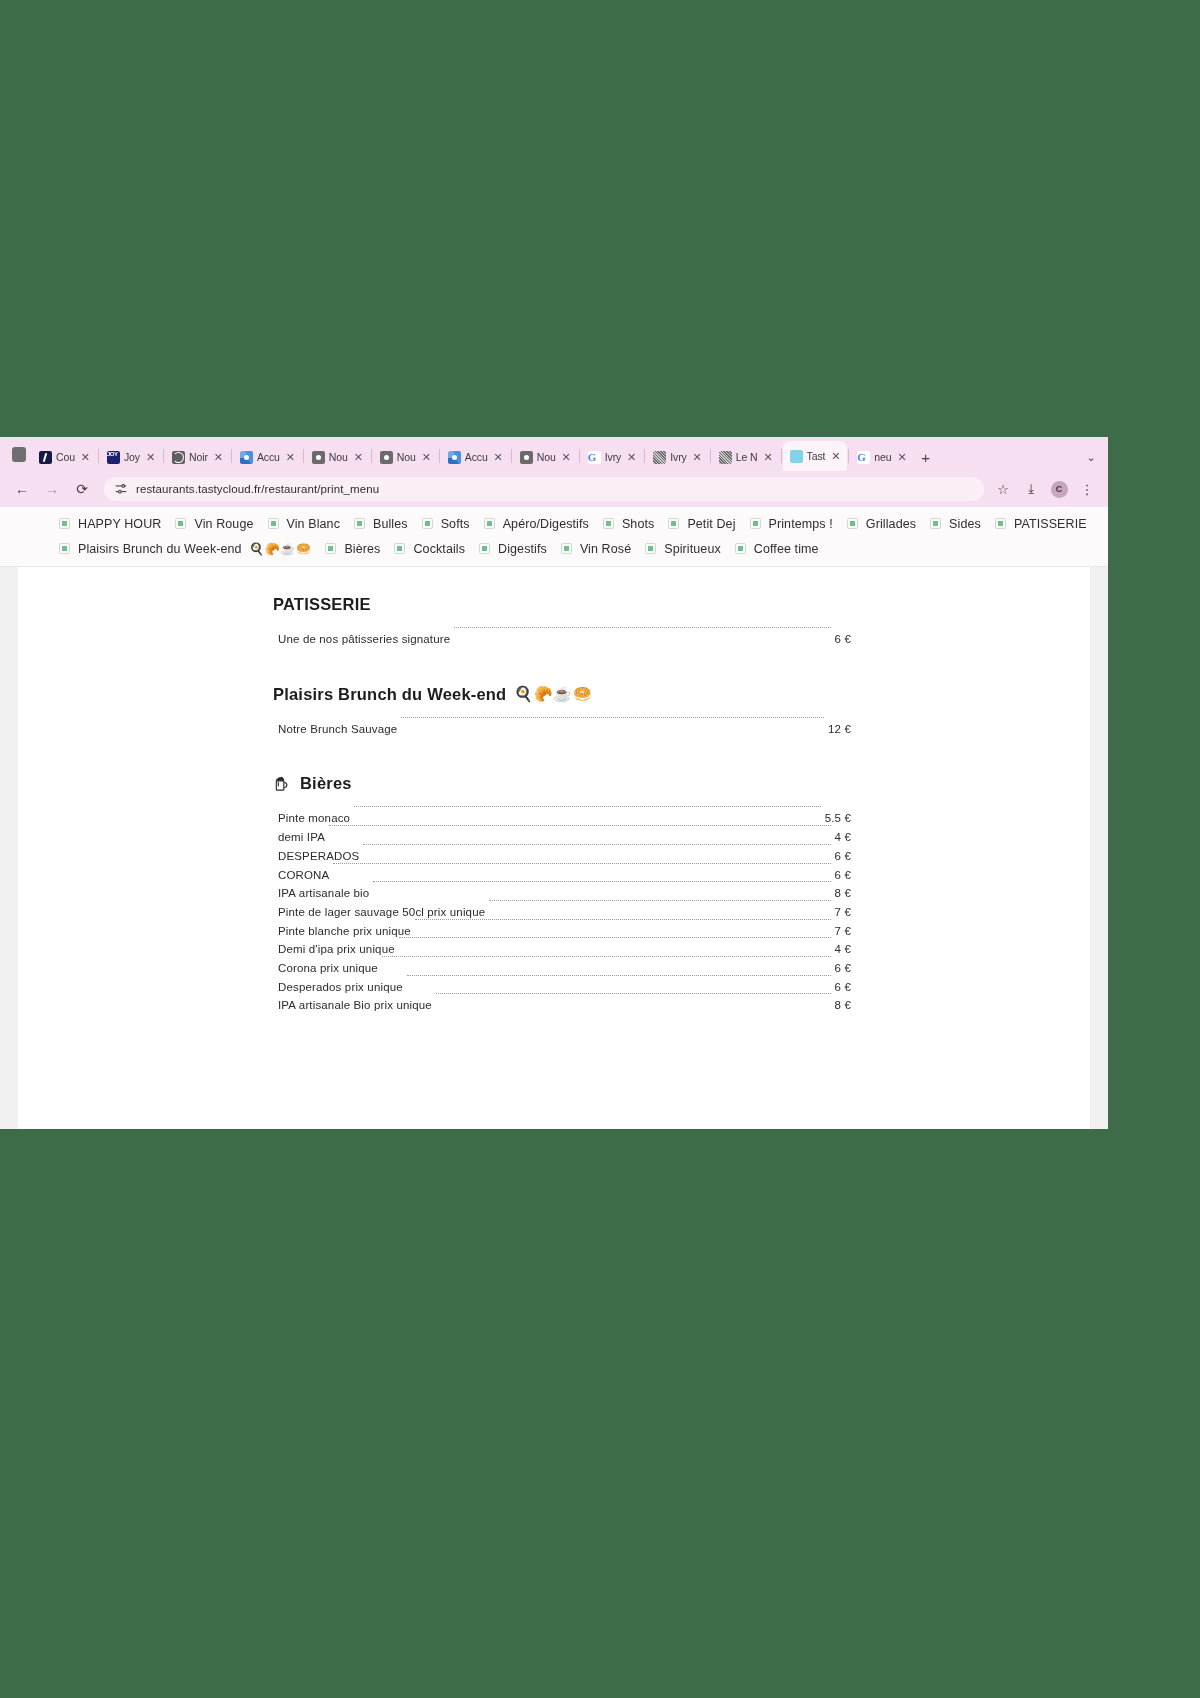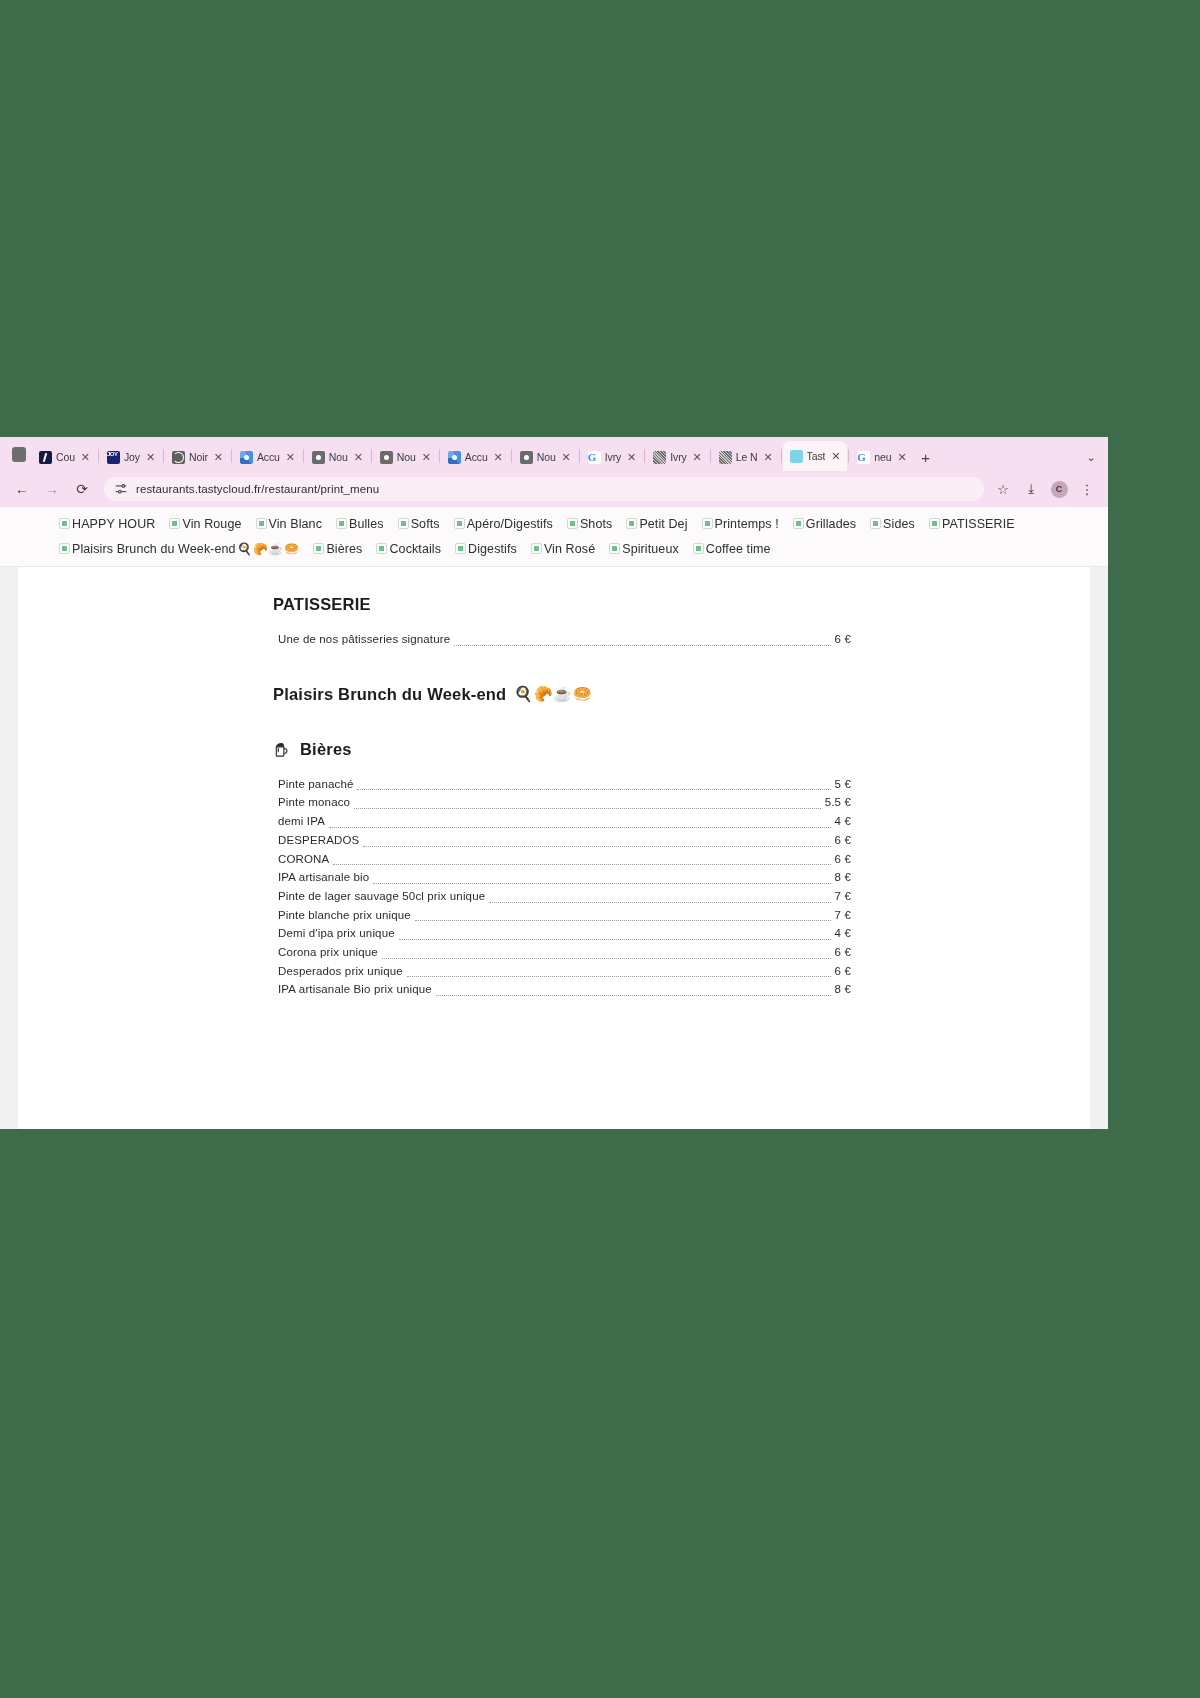--- a/index.html
+++ b/index.html
@@ -225,21 +225,21 @@
   .bm-row {
     display: flex;
     align-items: center;
     gap: 0px;
     height: 25px;
     flex-wrap: nowrap;
   }
   .bookmark {
     display: flex;
     align-items: center;
-    gap: 2px;
+    gap: 8px;
     padding: 2px 7px;
     border-radius: 4px;
     font-size: 12.5px;
     color: #2e2e2e;
     white-space: nowrap;
     letter-spacing: 0.1px;
   }
   .bm-icon {
     width: 11px; height: 11px;
     border: 1px solid #cfd8d2;
@@ -296,21 +296,21 @@
     flex: 0 0 auto;
   }
 
   .items-list {
     margin: 16px 0 0 0;
     padding: 0;
     list-style: none;
   }
   .menu-item {
     display: flex;
-    align-items: flex-end;
+    align-items: flex-start;
     font-size: 11.5px;
     color: #2b2b2b;
     line-height: 18.7px;
     padding: 0 239px 0 260px;
     letter-spacing: 0.15px;
   }
   .menu-item .item-name { flex: 0 0 auto; white-space: nowrap; }
   .menu-item .dots {
     flex: 1 1 auto;
     margin: 0 4px;
@@ -536,41 +536,43 @@
                 <span class="item-price">6 €</span>
               </li>
             </ul>
           </div>
           <div class="spacer-lg"></div>
           <div class="menu-block">
             <h2 class="section-title">
               <span>Plaisirs Brunch du Week-end</span>
               <span class="sec-emoji">🍳🥐☕🥯</span>
             </h2>
+            <ul class="items-list">
+              <li class="menu-item">
+                <span class="item-name">Notre Brunch Sauvage</span>
+                <span class="dots"></span>
+                <span class="item-price">12 €</span>
+              </li>
+            </ul>
           </div>
           <div class="spacer-lg"></div>
           <div class="menu-block">
             <h2 class="section-title">
               <span class="beer-icon-wrap">
                 <svg viewBox="0 0 20 20" width="19" height="19">
                   <path d="M3.5 7.2 L3.5 16.2 Q3.5 17 4.3 17 L10.6 17 Q11.4 17 11.4 16.2 L11.4 7.2 Z" fill="none" stroke="#2b2b2b" stroke-width="1.2"></path>
                   <path d="M11.6 9 Q14.6 9 14.6 11.6 Q14.6 14.2 11.6 14.2" fill="none" stroke="#2b2b2b" stroke-width="1.2"></path>
                   <path d="M3.4 7.2 Q3.0 4.6 5.2 4.6 Q5.6 3.0 7.6 3.4 Q9.2 2.4 10.6 3.9 Q12.1 4.2 11.4 7.2 Z" fill="#2b2b2b"></path>
                   <line x1="5.6" y1="9" x2="5.6" y2="12.4" stroke="#2b2b2b" stroke-width="1.2" stroke-linecap="round"></line>
                 </svg>
               </span>
               <span>Bières</span>
             </h2>
             <ul class="items-list">
               <li class="menu-item">
-                <span class="item-name">Pinte panaché</span>
-                <span class="dots"></span>
-                <span class="item-price">5 €</span>
-              </li>
-              <li class="menu-item">
                 <span class="item-name">Pinte monaco</span>
                 <span class="dots"></span>
                 <span class="item-price">5.5 €</span>
               </li>
               <li class="menu-item">
                 <span class="item-name">demi IPA</span>
                 <span class="dots"></span>
                 <span class="item-price">4 €</span>
               </li>
               <li class="menu-item">

